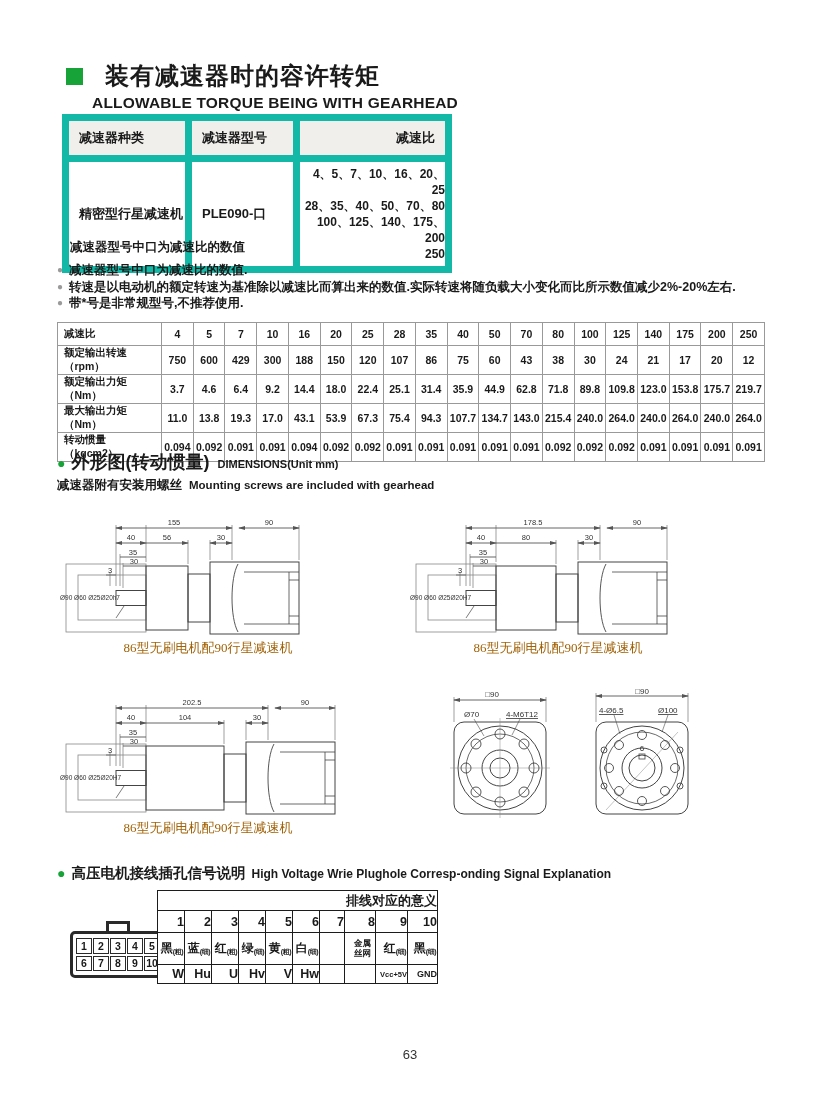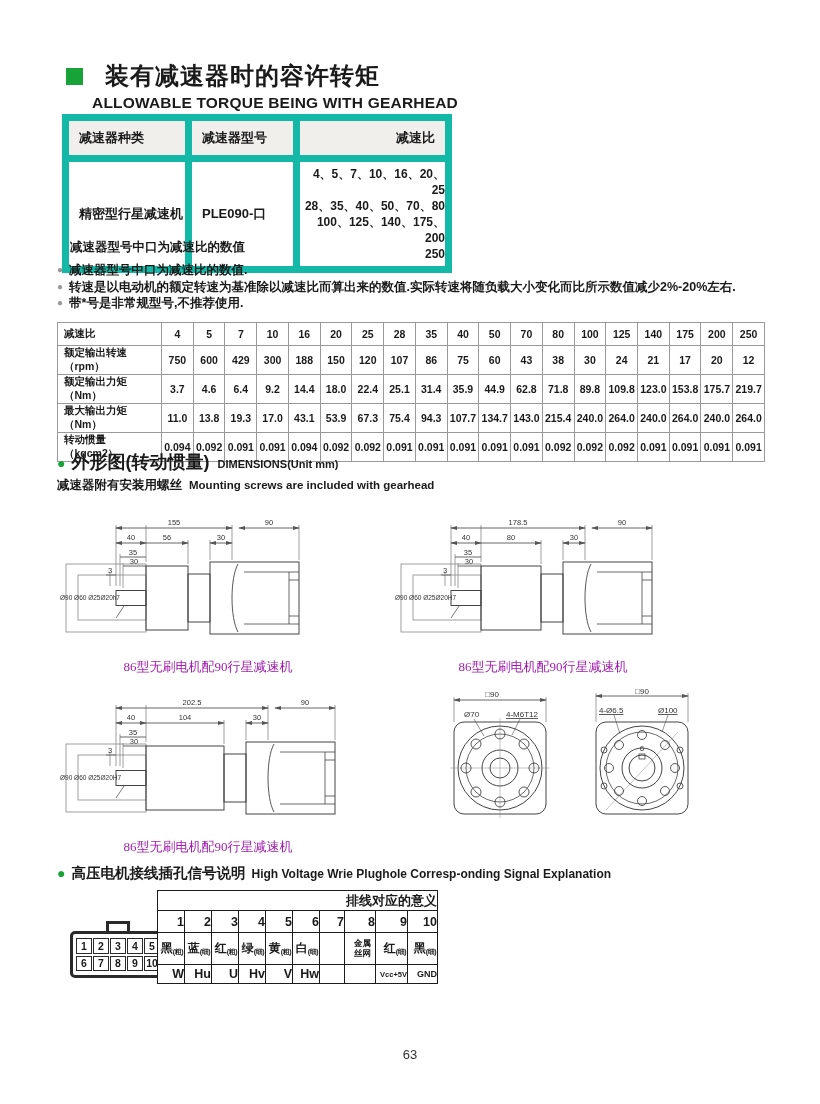--- a/index.html
+++ b/index.html
@@ -39,21 +39,21 @@
   .bullet-green { color:#17a338; font-size:14px; }
   .dim-zh { font-size:18px; font-weight:bold; }
   .dim-en { font-size:11px; font-weight:bold; margin-left:2px;text-align:right; }
   .dim-line2 { display:flex; align-items:baseline; gap:7px; margin-top:3px; }
   .dim-sub-zh { font-size:12.5px; font-weight:bold; }
   .dim-sub-en { font-size:11.5px; font-weight:600; }
 
   
   .drawing { position:absolute; }
   .drawing svg { display:block; }
-  .caption { text-align:center; font-family:"Liberation Serif","DejaVu Serif",serif; font-size:13px; margin-top:20px; color:#a21caf; }
+  .caption { text-align:center; font-family:"Liberation Serif","DejaVu Serif",serif; font-size:13px; margin-top:1px; color:#a16207; }
   .dim-text { font-size:7.5px; fill:#333; text-anchor:middle; font-family:"Liberation Sans","DejaVu Sans",sans-serif; }
   .shaft-text { font-size:6.5px; fill:#333; text-anchor:start; font-family:"Liberation Sans","DejaVu Sans",sans-serif; }
   .fv-text { font-size:8px; fill:#333; font-family:"Liberation Sans","DejaVu Sans",sans-serif; }
 
   
   .sig-heading { position:absolute; left:57px; top:864px; display:flex; align-items:baseline; gap:6px; }
   .sig-zh { font-size:14.5px; font-weight:bold; }
   .sig-en { font-size:12px; font-weight:bold; }
 
   .connector { position:absolute; left:70px; top:918px; width:96px; }
@@ -305,21 +305,21 @@
         <line x1="231" y1="56" x2="231" y2="108" stroke-width="0.8"></line>
           <line x1="231" y1="64" x2="241" y2="64" stroke-width="0.8"></line>
           <line x1="231" y1="100" x2="241" y2="100" stroke-width="0.8"></line>
         <line x1="66" y1="90" x2="58" y2="102" stroke-width="0.7"></line>
       </g>
       <text class="shaft-text" x="2" y="84">Ø90 Ø60 Ø25Ø20h7</text>
     </svg>
     <div class="caption">86型无刷电机配90行星减速机</div>
   </div>
 
-  <div class="drawing" style="left:393px; top:516px; width:300px;">
+  <div class="drawing" style="left:408px; top:516px; width:300px;">
     <svg width="300" height="122" viewBox="0 0 300 122">
       <defs>
           <marker id="mB" markerWidth="8" markerHeight="8" refX="7" refY="4" orient="auto-start-reverse">
             <path d="M8,4 L0,1.6 L0,6.4 Z" fill="#555"></path>
           </marker>
         </defs>
       <g stroke="#777" stroke-width="0.7" fill="none">
         <line x1="58" y1="70" x2="58" y2="9"></line>
           <line x1="88" y1="46" x2="88" y2="9"></line>
           <line x1="148" y1="48" x2="148" y2="24"></line>

